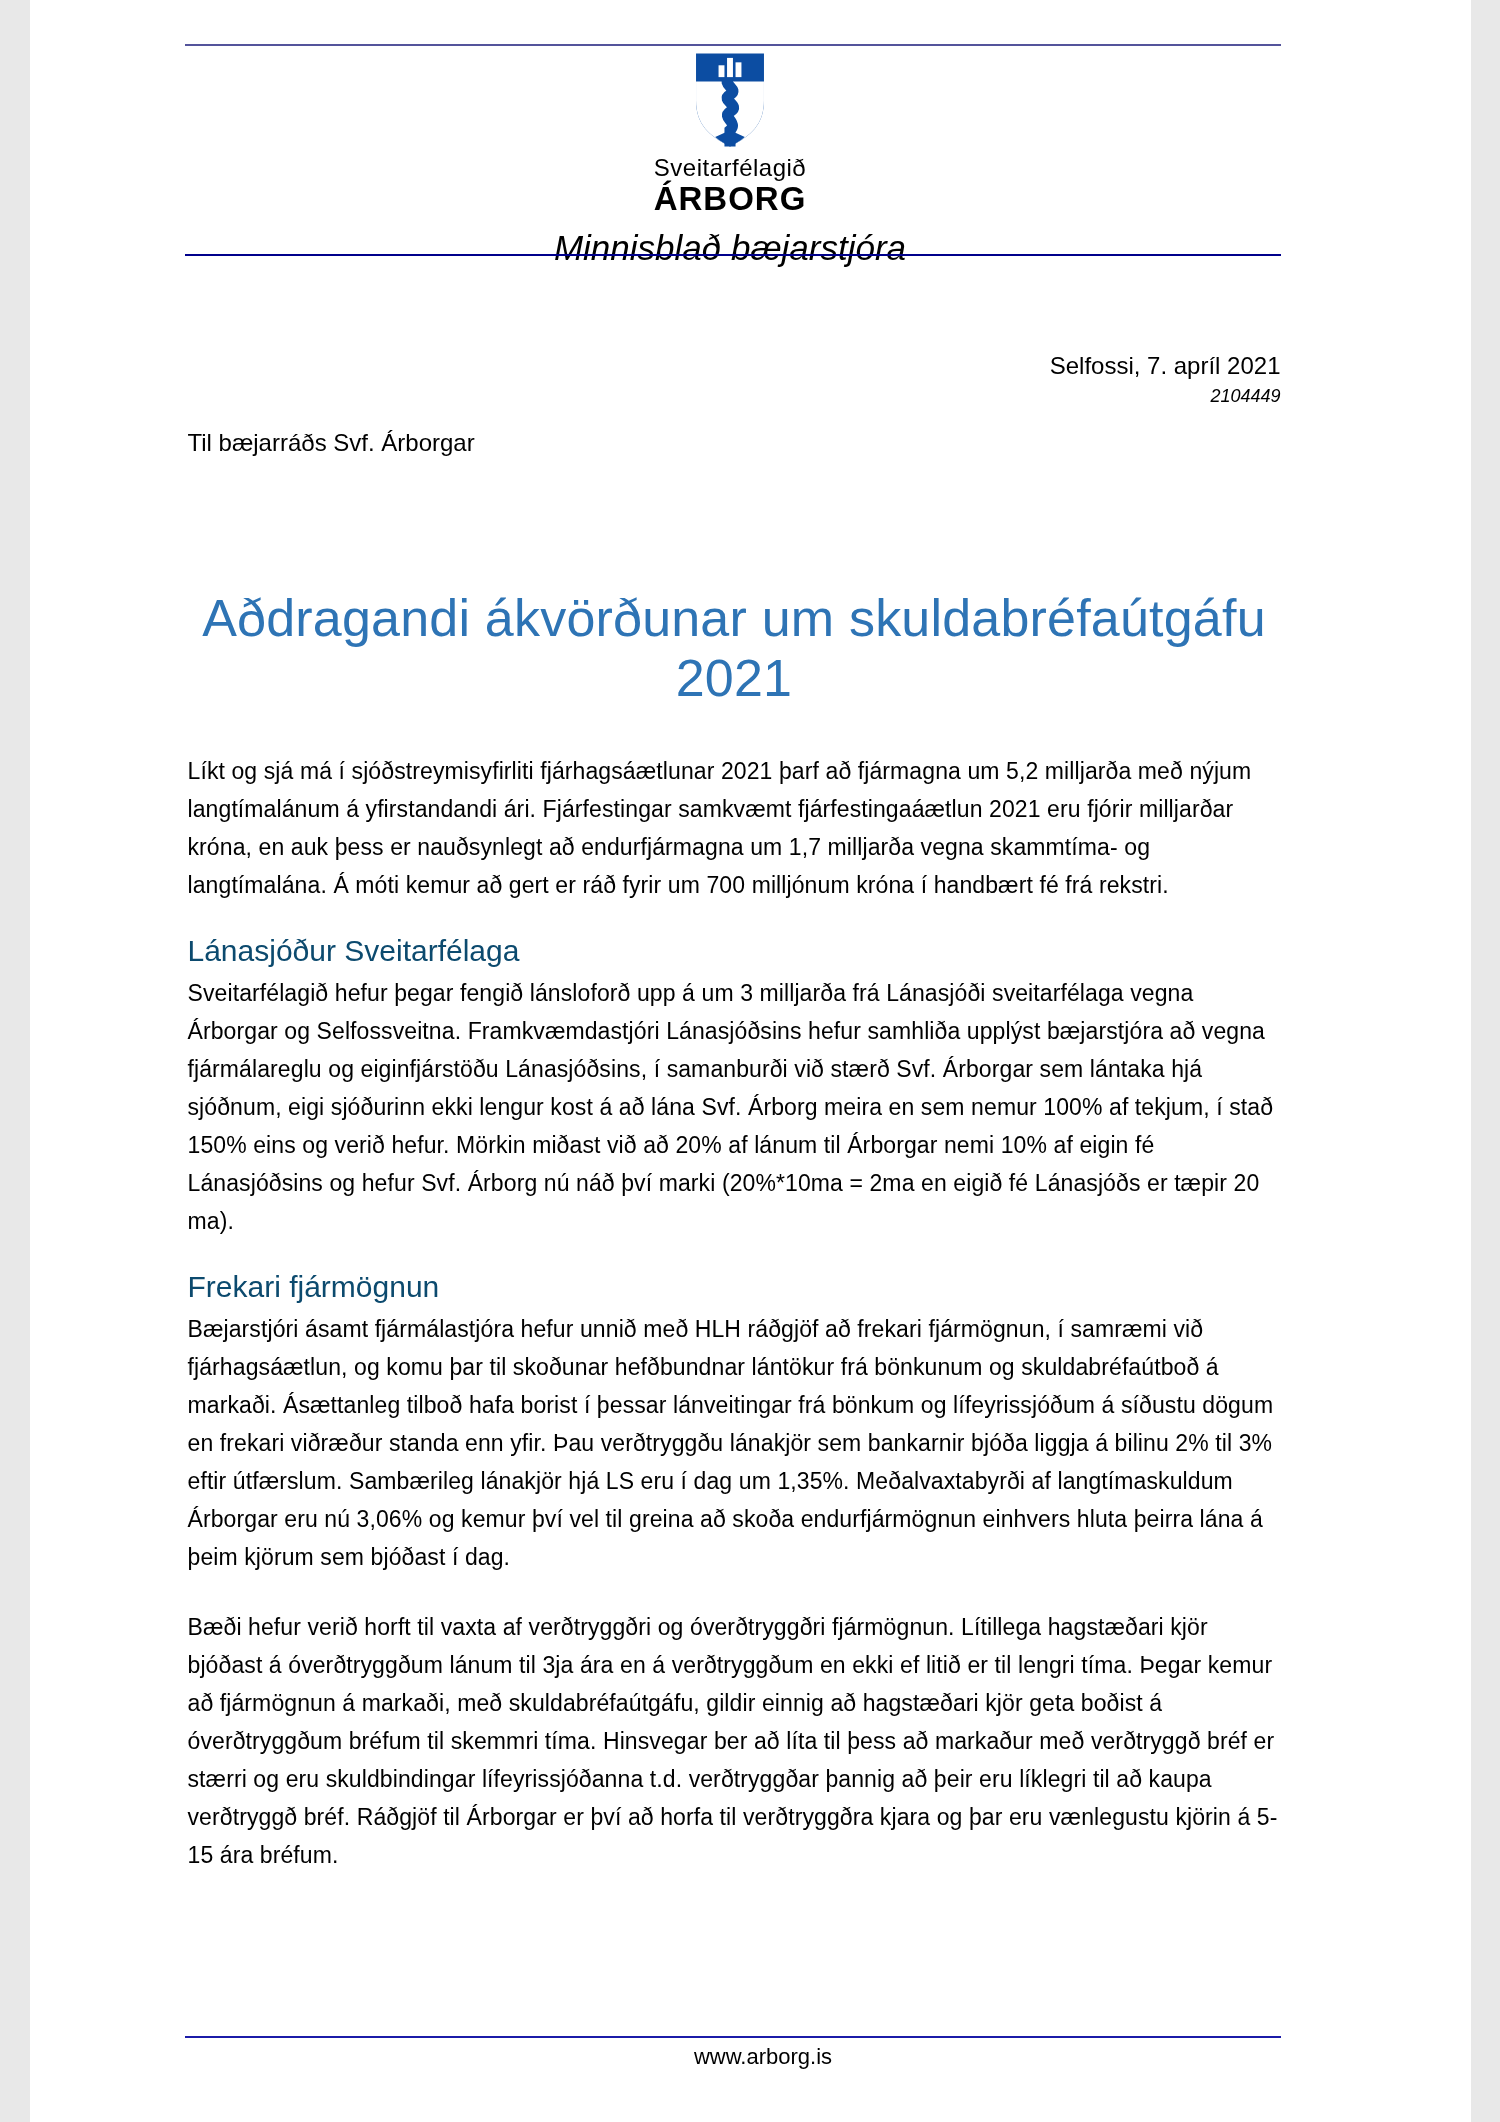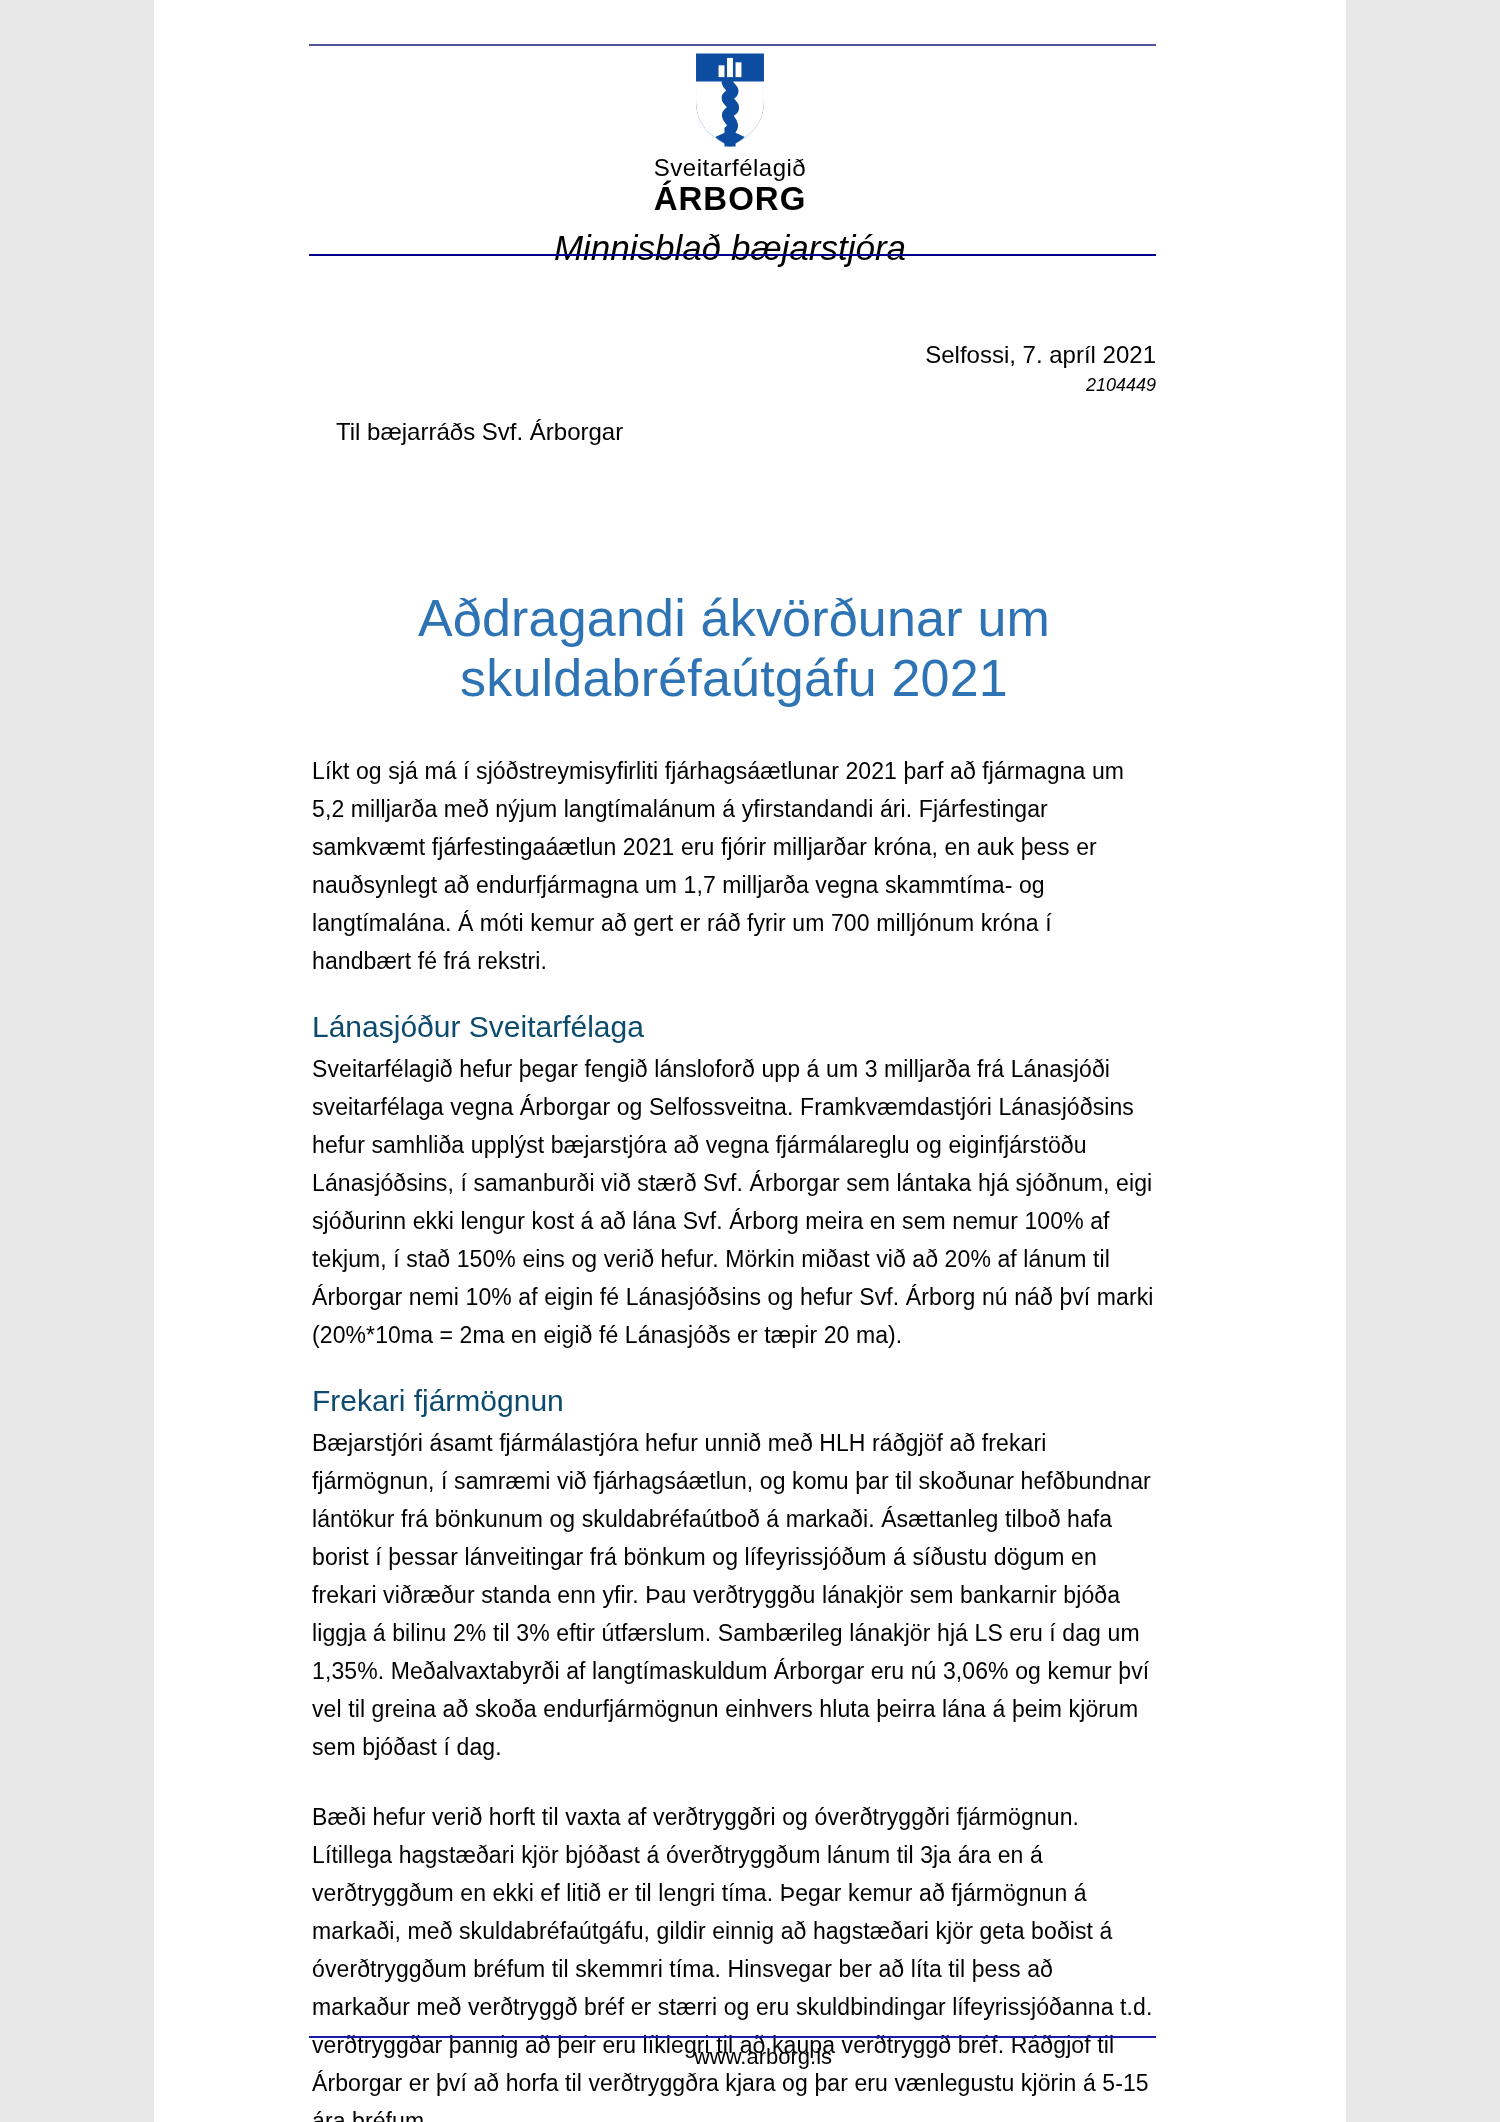--- a/index.html
+++ b/index.html
@@ -1,39 +1,39 @@
 <!DOCTYPE html>
 <html><head>
 <meta charset="utf-8">
 <style>
   html,body{margin:0;padding:0;background:#e8e8e8;}
   .page{
     position:relative;
-    width:1192px;height:2122px;
+    width:1441px;height:2122px;
     margin:0 auto;
     background:#ffffff;
     font-family:"Liberation Sans", sans-serif;
     color:#000000;
     overflow:hidden;
   }
   .rule{height:0;border-top:2px solid;}
   .rule-top{position:absolute;left:155px;right:190px;top:44px;border-color:#54549B;}
   .rule-header-bottom{position:absolute;left:155px;right:190px;top:254px;border-color:#00008B;}
   .rule-footer{position:absolute;left:155px;right:190px;top:2036px;border-color:#1b1ba8;}
 
   .logo-block{
     position:absolute;top:52px;left:0;right:40px;
     text-align:center;
   }
   .crest{display:block;margin:0 auto;width:82px;height:96px;}
   .org-line1{font-size:24px;font-weight:normal;letter-spacing:0.5px;margin-top:6px;}
   .org-line2{font-size:33px;font-weight:bold;letter-spacing:1px;margin-top:-2px;}
   .doc-type{font-size:35px;font-style:italic;margin-top:10px;}
 
-  .meta-block{position:absolute;left:158px;right:190px;top:341px;margin-left:24px;}
+  .meta-block{position:absolute;left:158px;right:190px;top:352px;}
   .date-line{text-align:right;font-size:24px;}
   .case-number{text-align:right;font-size:18px;font-style:italic;margin-top:6px;}
   .addressee{text-align:left;font-size:24px;margin-top:22px;}
 
   .body-block{position:absolute;left:158px;right:190px;top:588px;}
   .doc-title{
     font-size:52px;font-weight:normal;
     color:#2E74B5;text-align:center;
     margin:0 0 44px 0;letter-spacing:0.2px;
   }

